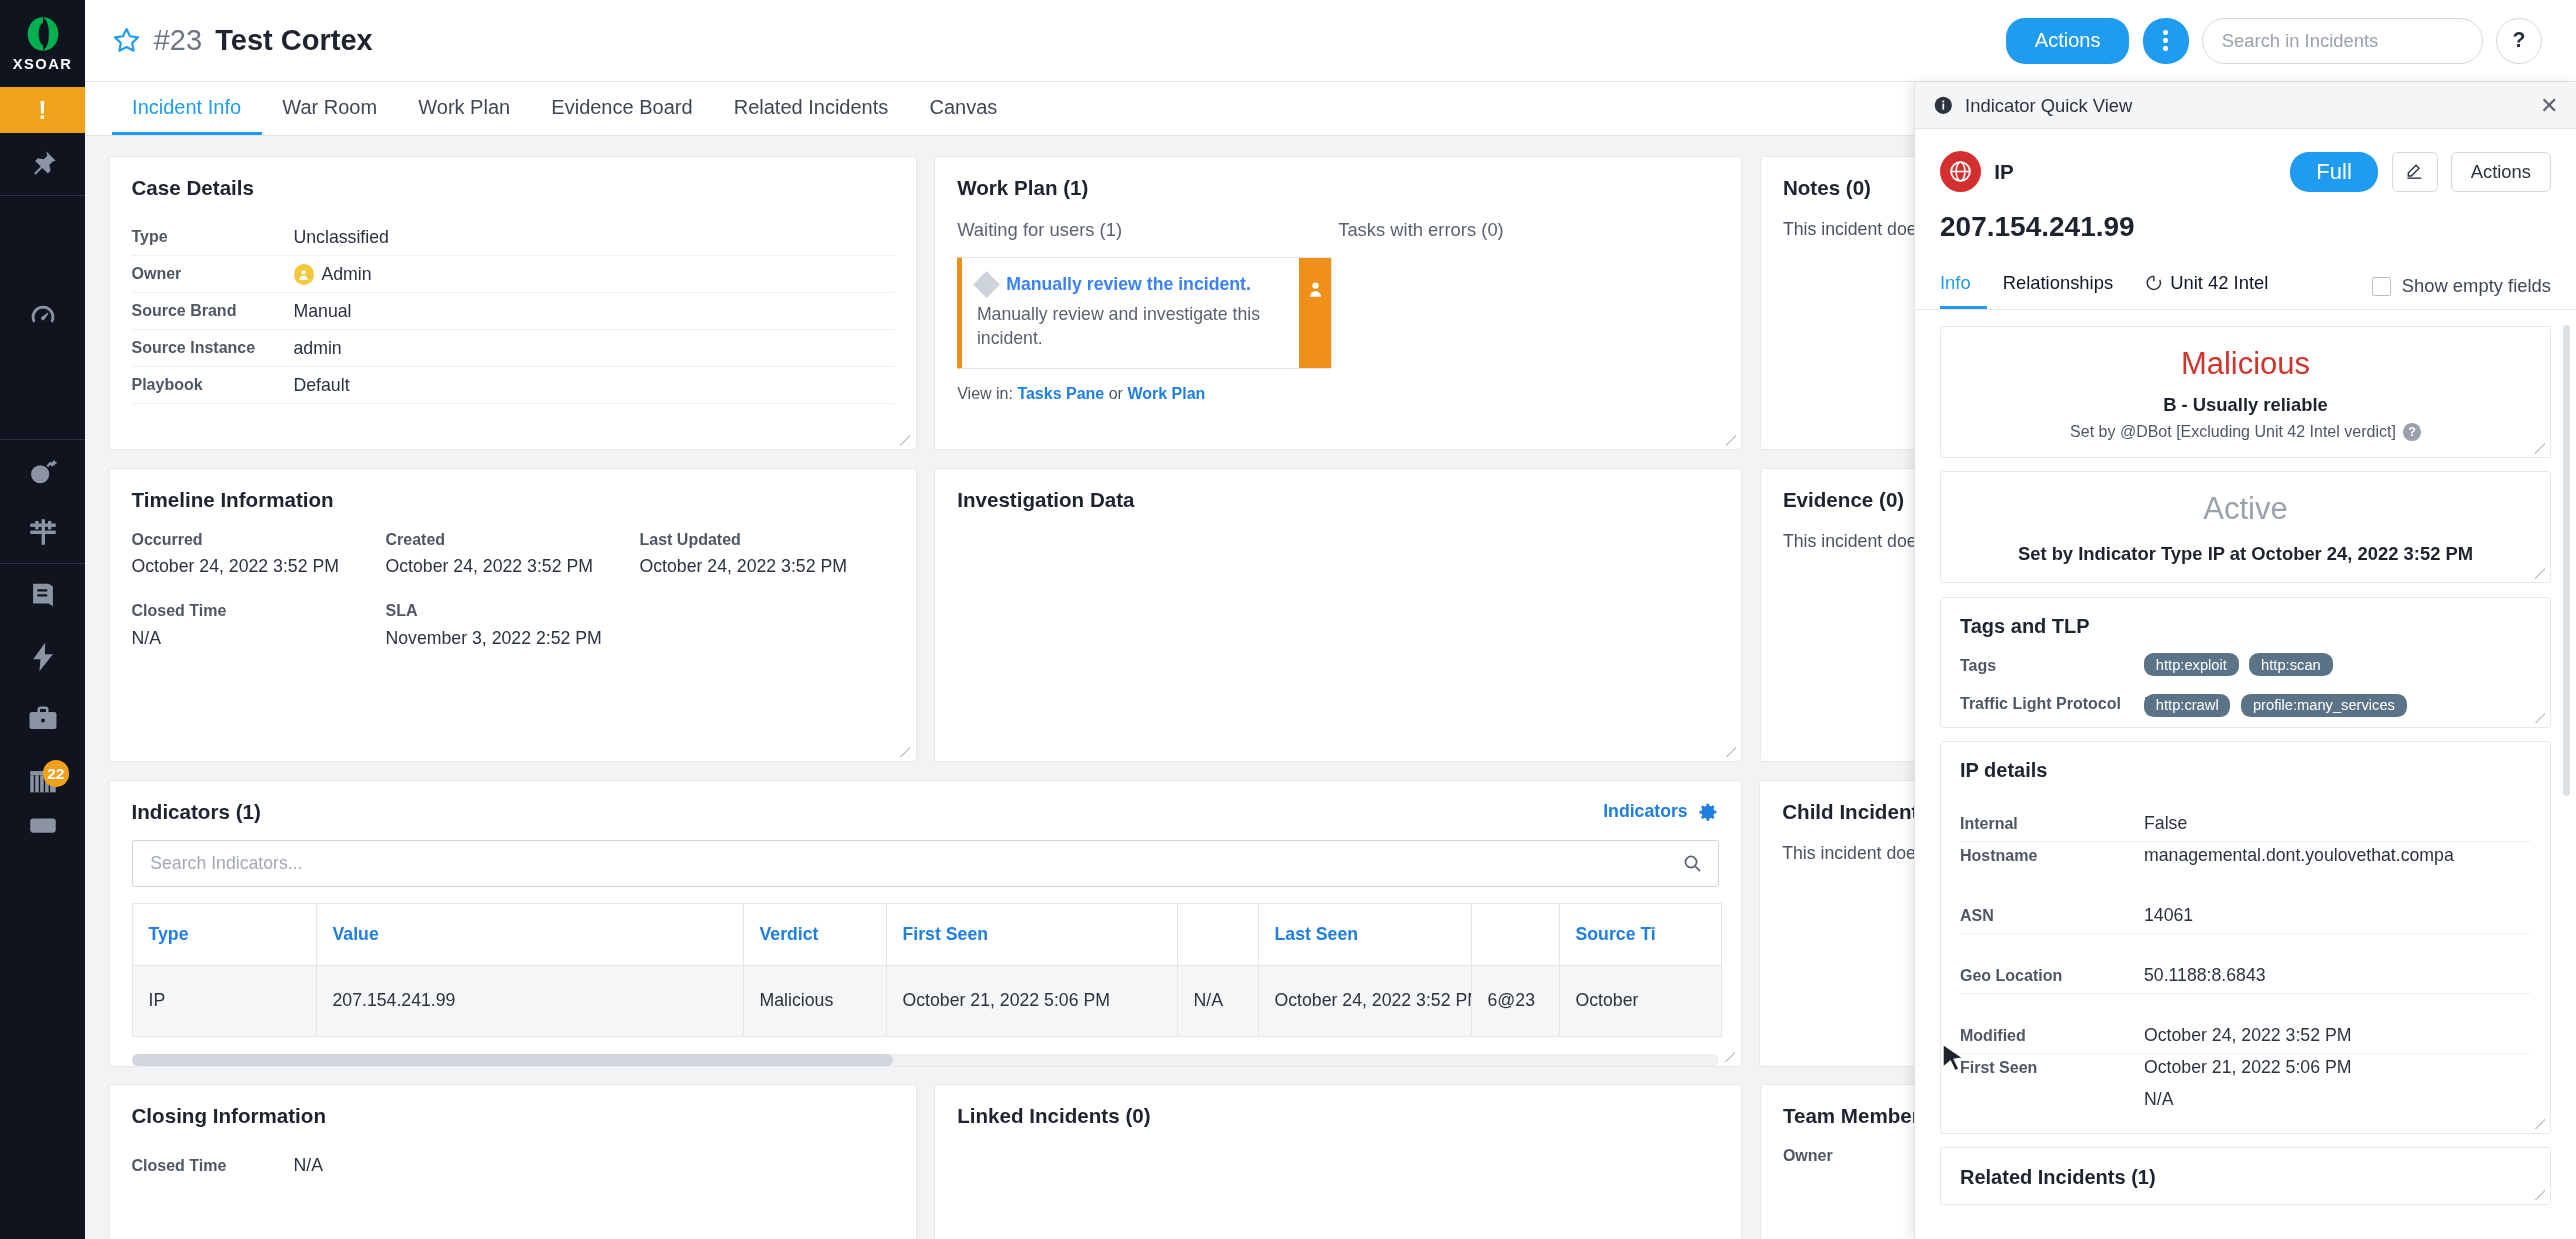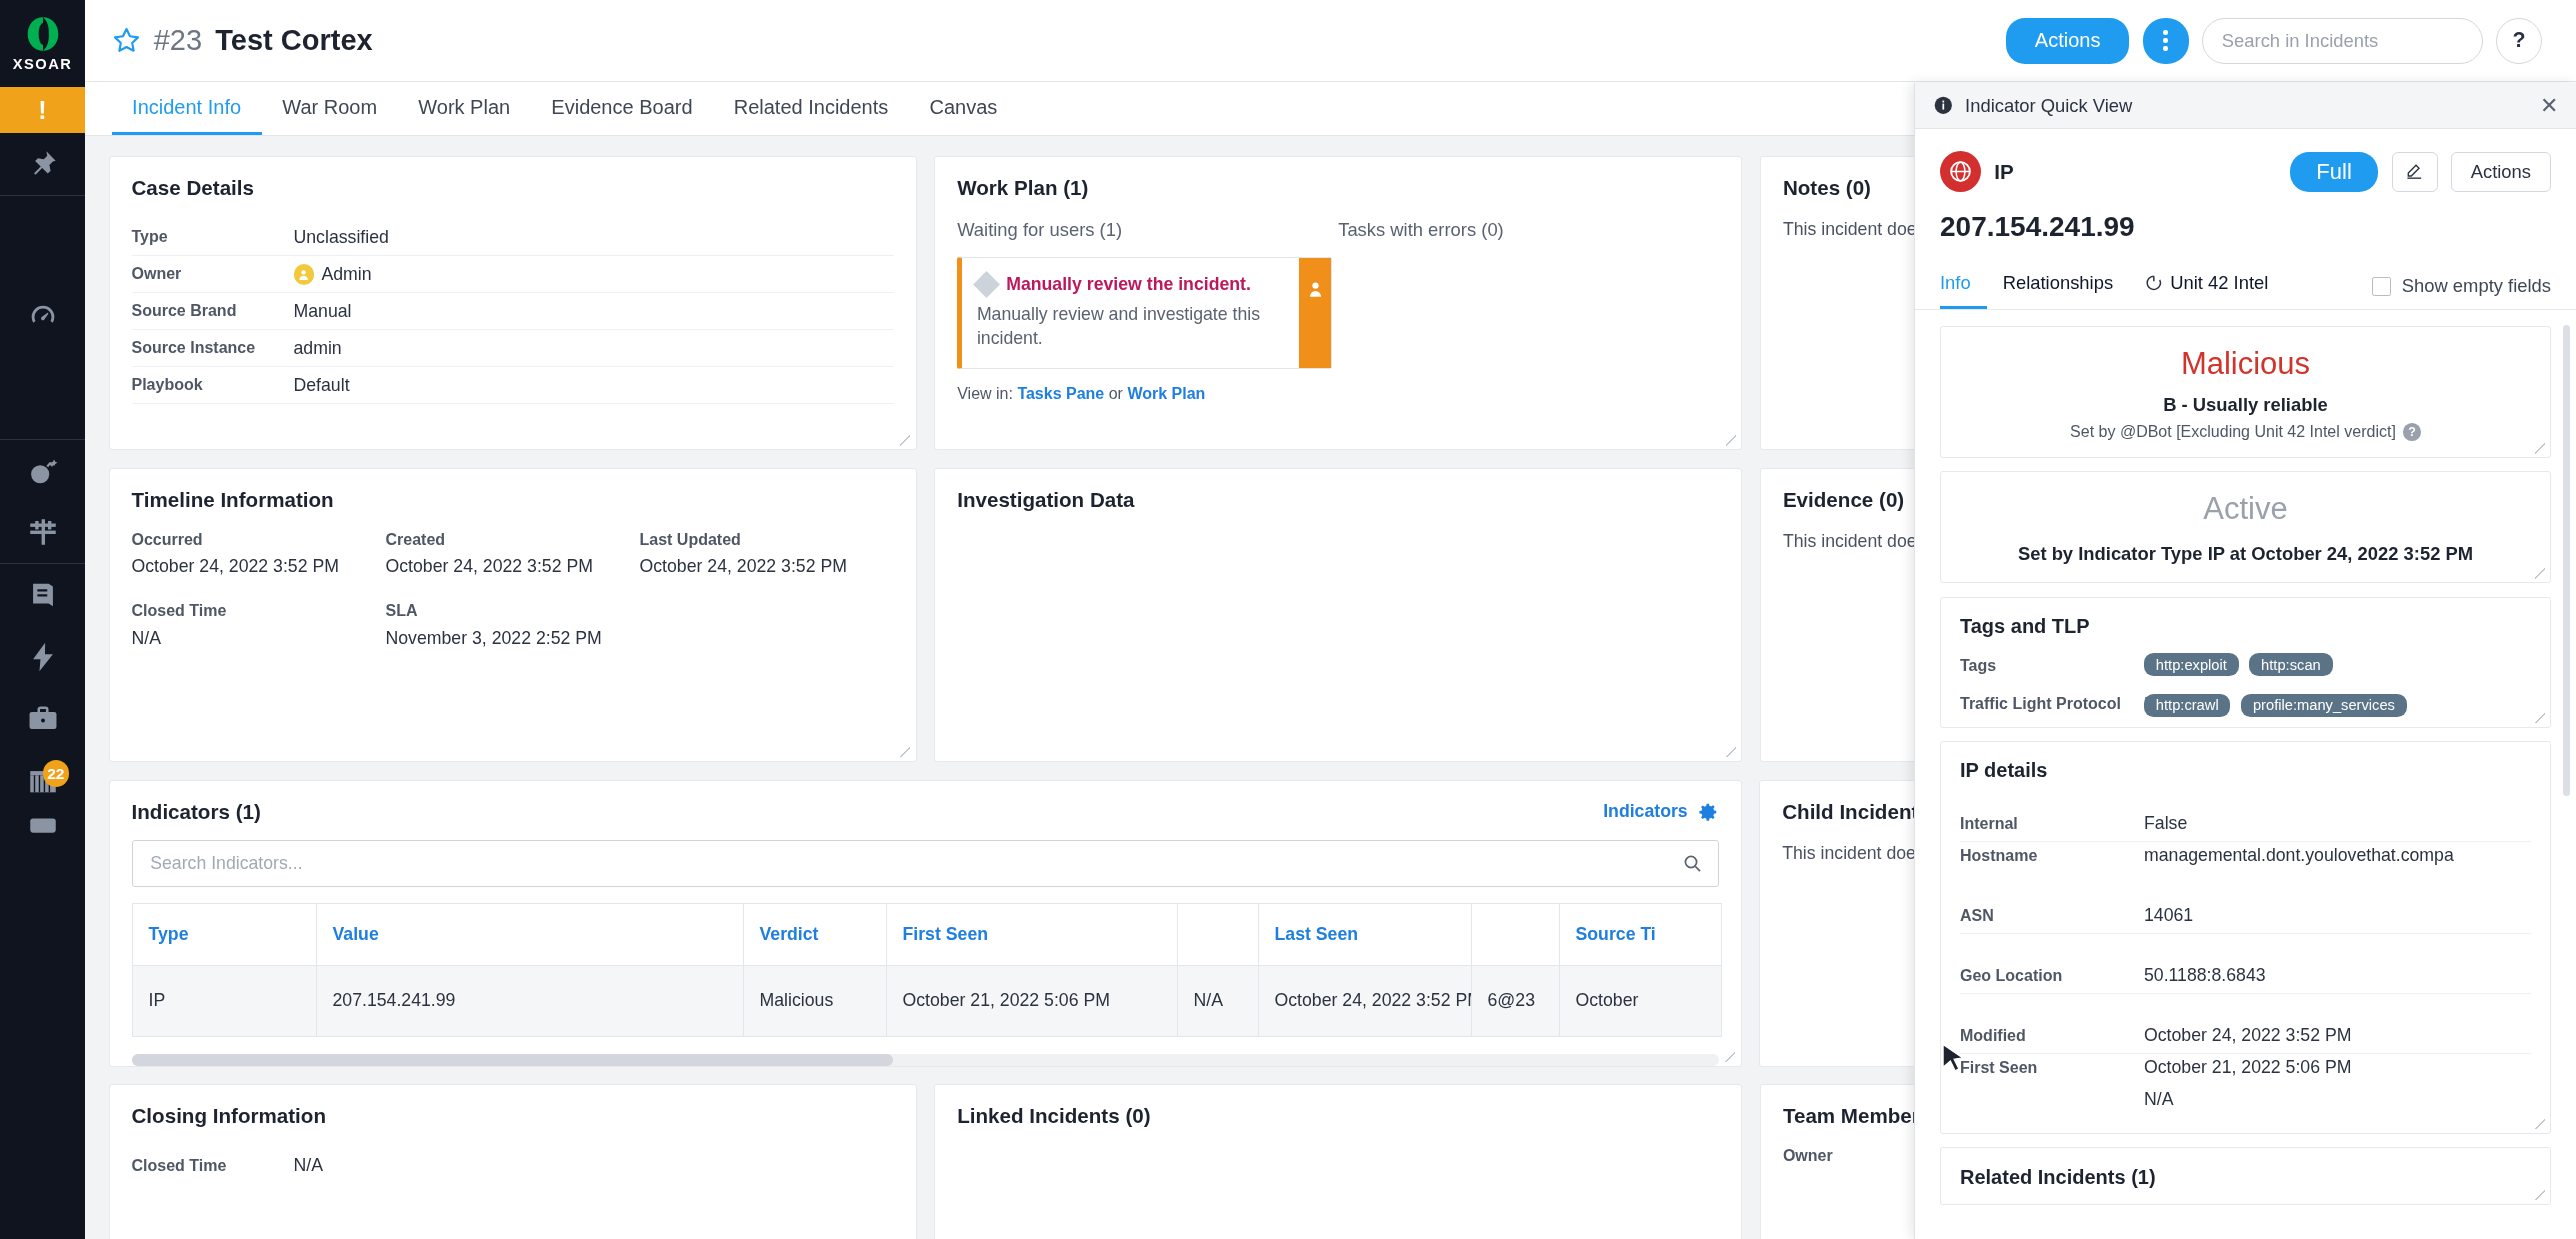--- a/index.html
+++ b/index.html
@@ -130,21 +130,21 @@
 
   
   .wp-cols { display: flex; gap: 0; }
   .wp-col { flex: 1 1 50%; }
   .wp-colhead { font-size: 18.4px; color: #5a6271; margin-bottom: 16px; }
   .wp-task {
     display: flex; width: 375px; border: 0.7px solid #e3e5e9;
     border-left: 5.2px solid #F0901A; background: #fff; border-radius: 2.2px;
   }
   .wp-task-body { flex: 1 1 auto; padding: 16px 14.7px 17.7px 14.7px; }
-  .wp-task-title { font-size: 17.7px; font-weight: bold; color: #be185d;
+  .wp-task-title { font-size: 17.7px; font-weight: bold; color: #3b82f6;
                    display: flex; align-items: center; gap: 10.3px; }
   .wp-diamond { width: 19px; height: 19px; background: #cdd3db; transform: rotate(45deg);
                 flex: 0 0 19px; }
   .wp-task-desc { font-size: 17.7px; color: #5a6271; margin-top: 7.4px; line-height: 1.35; }
   .wp-task-flag {
     width: 32px; background: #F0901A; display: flex; align-items: flex-start;
     justify-content: center; padding-top: 22px; flex: 0 0 32px;
   }
   .wp-viewin { font-size: 16px; color: #4f5765; margin-top: 16px; }
   .wp-viewin a { color: #1f7fe0; font-weight: bold; text-decoration: none; cursor: pointer; }

